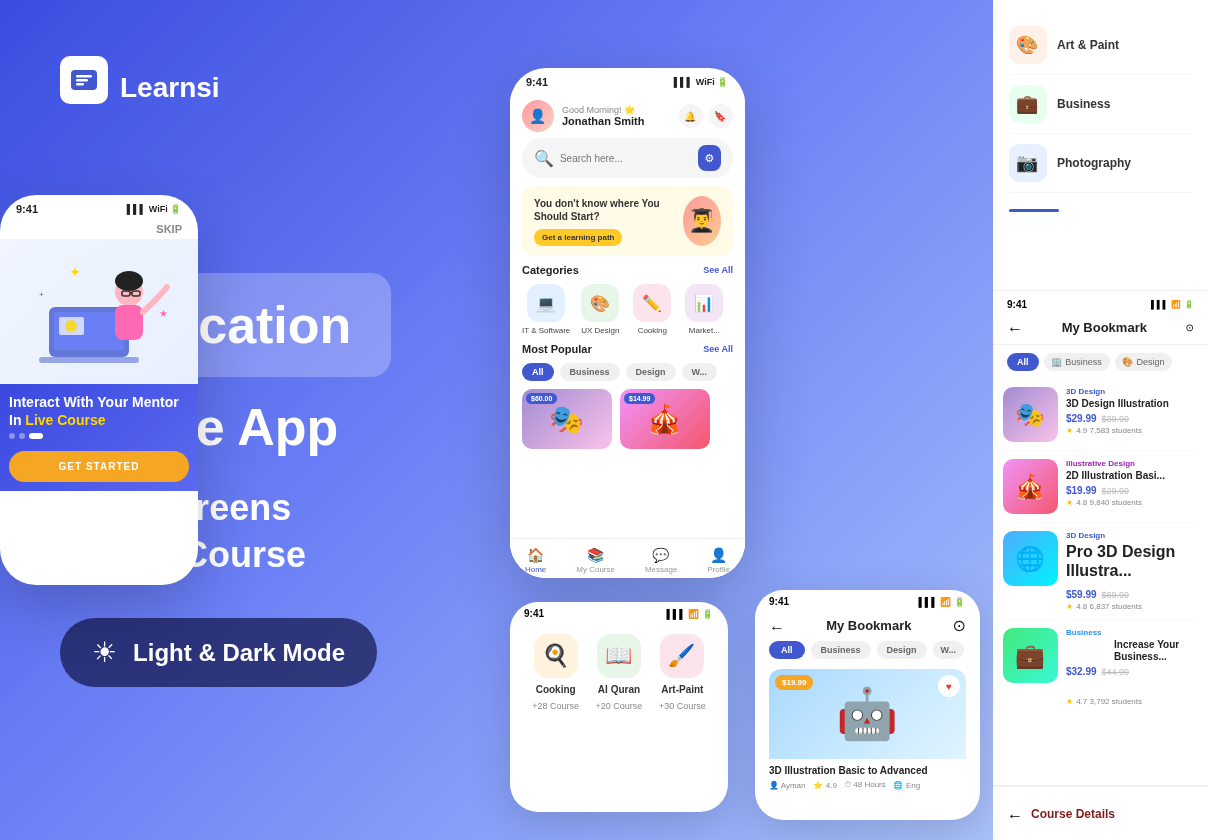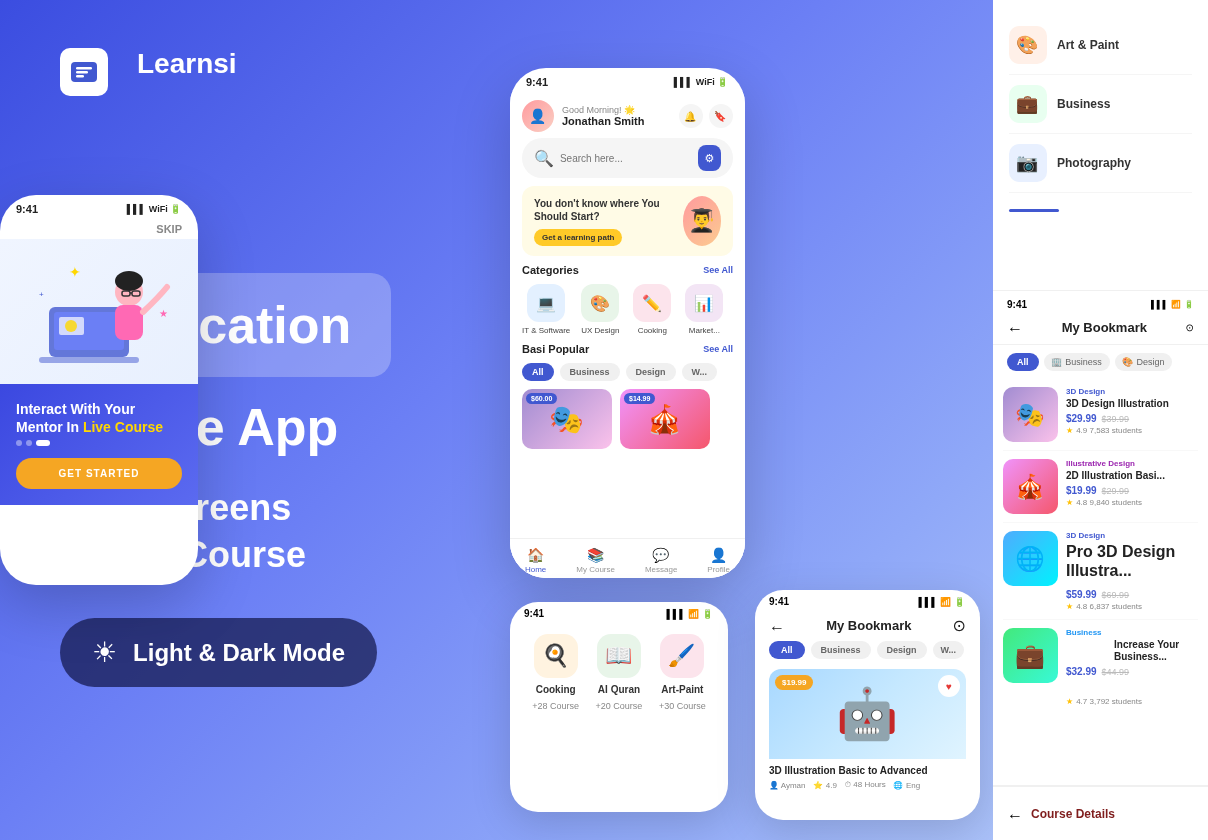--- a/index.html
+++ b/index.html
@@ -20,24 +20,24 @@
       width: 430px;
       height: 840px;
       display: flex;
       flex-direction: column;
       justify-content: center;
       gap: 0;
     }
 
     .logo-area {
       display: flex;
-      align-items: flex-start;
-      gap: 29px;
+      align-items: flex-end;
+      gap: 12px;
       position: absolute;
-      top: 48px;
+      top: 56px;
       left: 0;
     }
 
     .logo-icon {
       width: 48px;
       height: 48px;
       background: white;
       border-radius: 10px;
       display: flex;
       align-items: center;
@@ -164,21 +164,21 @@
       display: flex;
       align-items: center;
       justify-content: center;
       position: relative;
       overflow: hidden;
     }
 
     .onboard-blue-section {
       background: #4158d0;
       background: linear-gradient(135deg, #3b48e0 0%, #5b6af0 100%);
-      padding: 16px;
+      padding: 9px;
       flex: 1;
     }
 
     .onboard-title {
       font-size: 14px;
       font-weight: 700;
       color: white;
       line-height: 1.3;
       margin-bottom: 4px;
     }
@@ -596,21 +596,21 @@
         <div class="cat-icon" style="background:#fce4ec;">✏️</div>
         <span class="cat-label">Cooking</span>
       </div>
       <div class="category-item">
         <div class="cat-icon" style="background:#f3e5f5;">📊</div>
         <span class="cat-label">Market...</span>
       </div>
     </div>
 
     <div class="section-header">
-      <span class="section-title">Basi Popular</span>
+      <span class="section-title">Most Popular</span>
       <span class="see-all">See All</span>
     </div>
 
     <div class="filter-tabs">
       <div class="filter-tab active">All</div>
       <div class="filter-tab">Business</div>
       <div class="filter-tab">Design</div>
       <div class="filter-tab">W...</div>
     </div>
 

